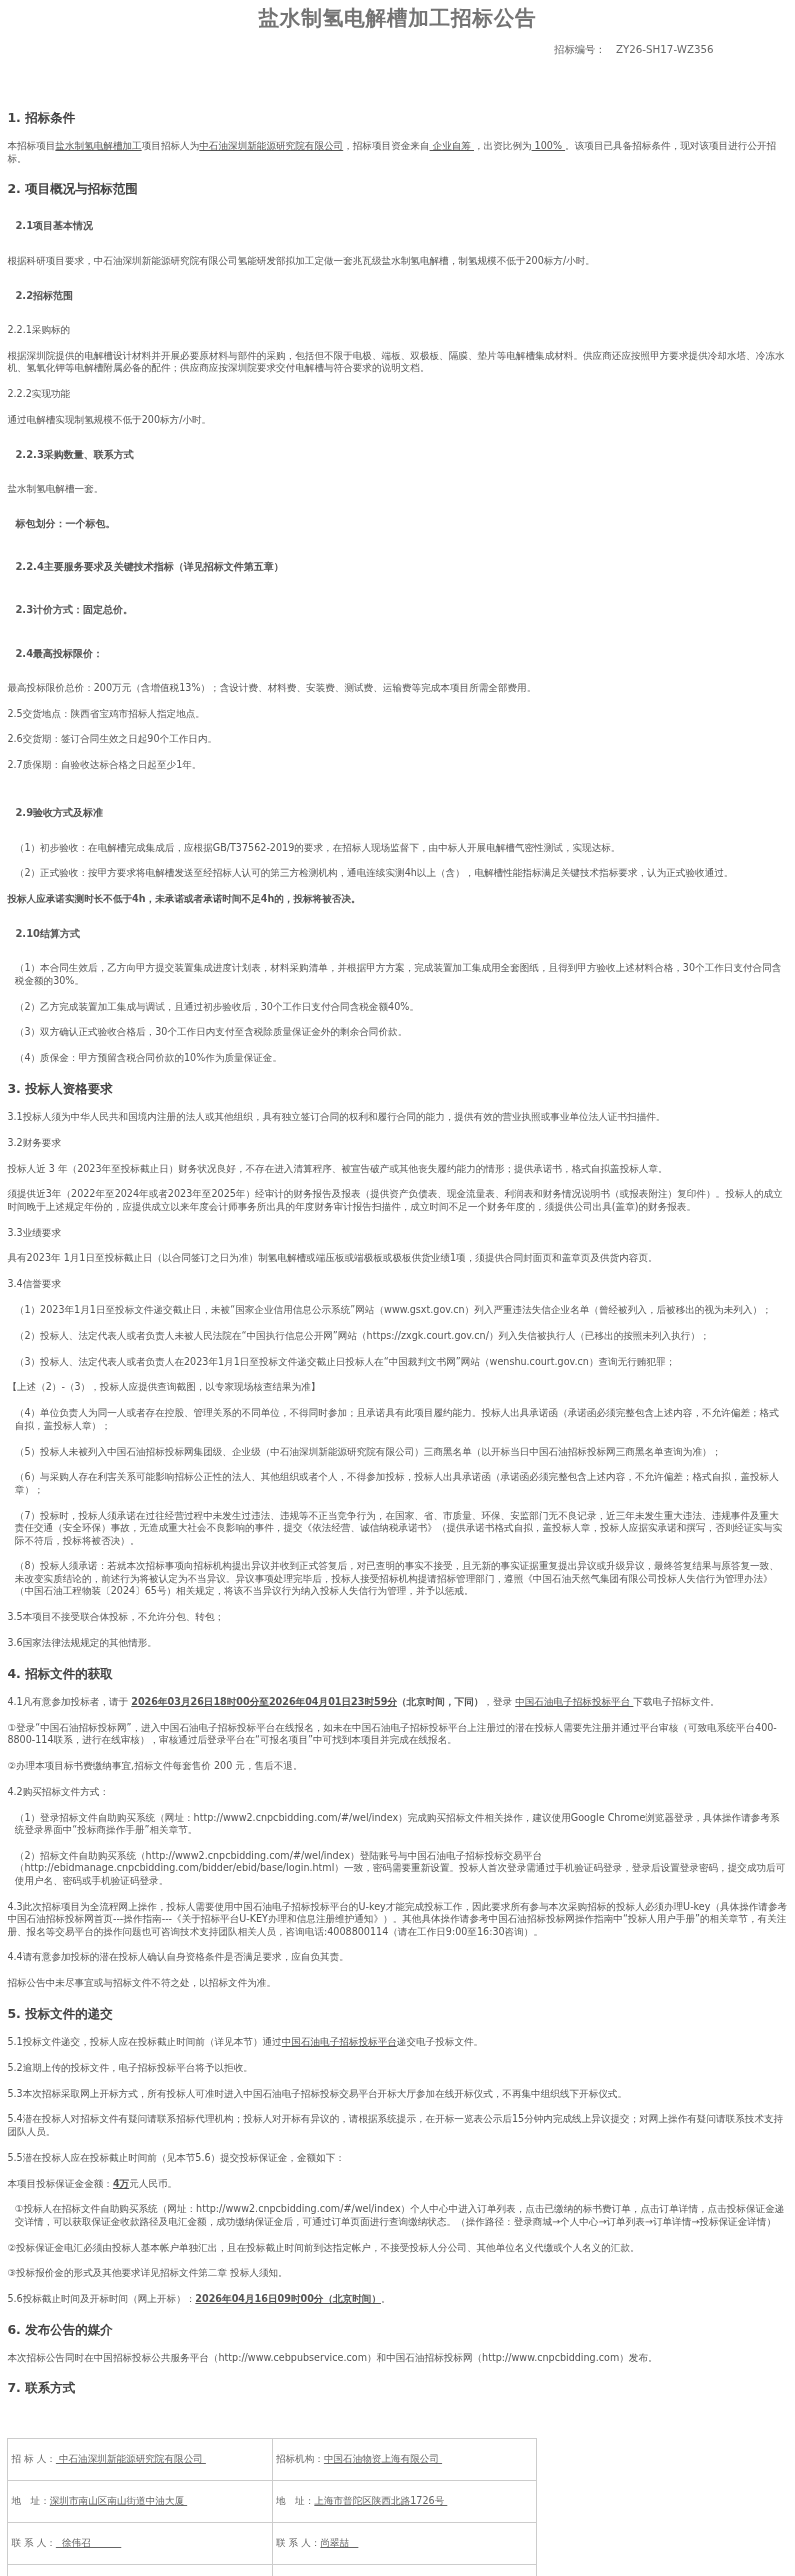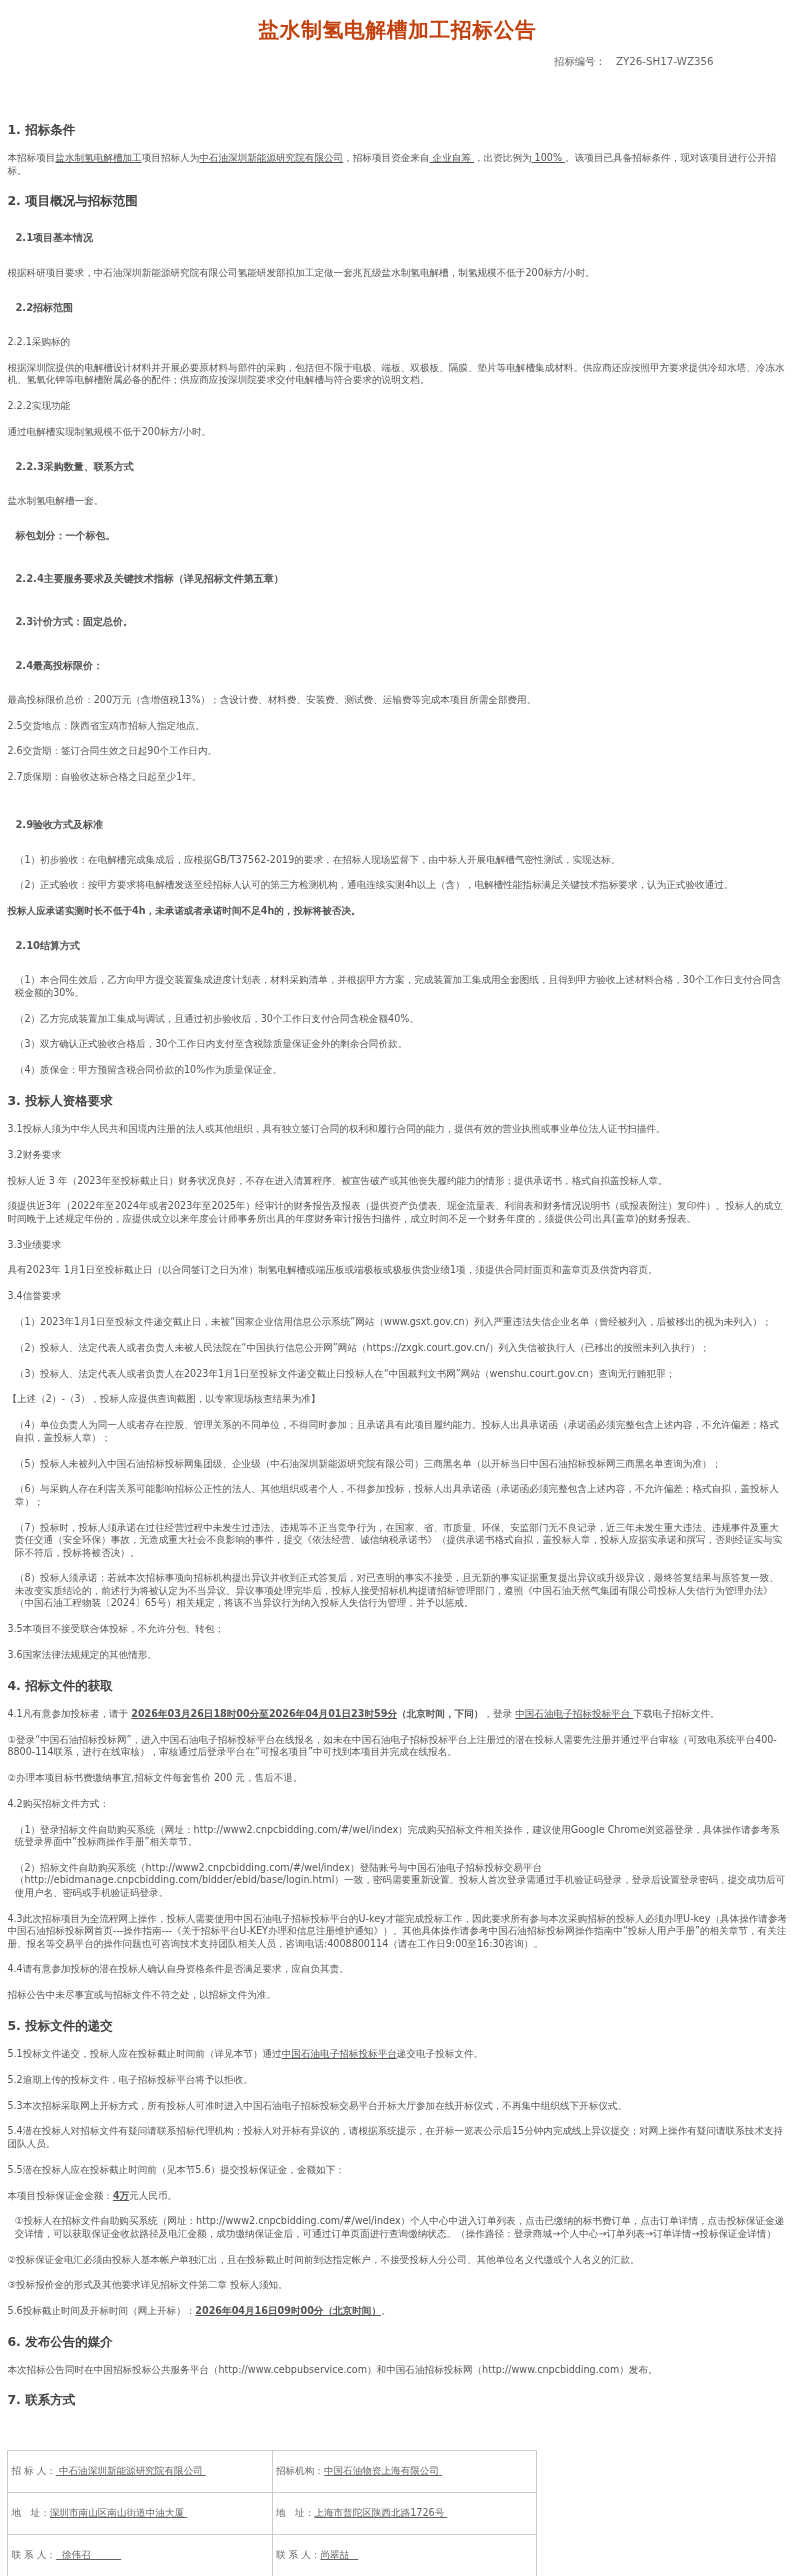--- a/index.html
+++ b/index.html
@@ -1,18 +1,18 @@
 <!DOCTYPE html>
 <html style="font-size:11.8px"><head>
 <meta charset="utf-8">
 <style>
   html, body { margin: 0; padding: 0; background: #ffffff; }
   body { width: 795px; font-family: "DejaVu Sans", "Liberation Sans", sans-serif; color: #555; font-size: 9.6px; }
   .page { padding: 0 7.4px 22px 7.4px; }
-  .title { text-align: center; font-size: 20.7px; font-weight: bold; color: #c2410c; padding-top: 14px; height: 32px; line-height: 32px; letter-spacing: 0.7px; }
+  .title { text-align: center; font-size: 20.7px; font-weight: bold; color: #737373; padding-top: 2px; height: 32px; line-height: 32px; letter-spacing: 0.7px; }
   .bid-no { text-align: right; font-size: 11px; color: #666; padding-right: 74px; margin-top: 8.9px; }
   .bid-no span { margin-left: 10.3px; font-size: 10.3px; }
   h2 { font-size: 12.5px; font-weight: bold; color: #444; margin: 0; padding: 0; }
   h3 { font-size: 10px; font-weight: bold; color: #555; margin: 8px; }
   p { margin: 0; line-height: 12.5px; }
   .gap-m { height: 13.3px; }
   .gap-l { height: 16px; }
   .u { text-decoration: underline; }
   .b { font-weight: bold; }
   .indent { padding-left: 7.4px; }

